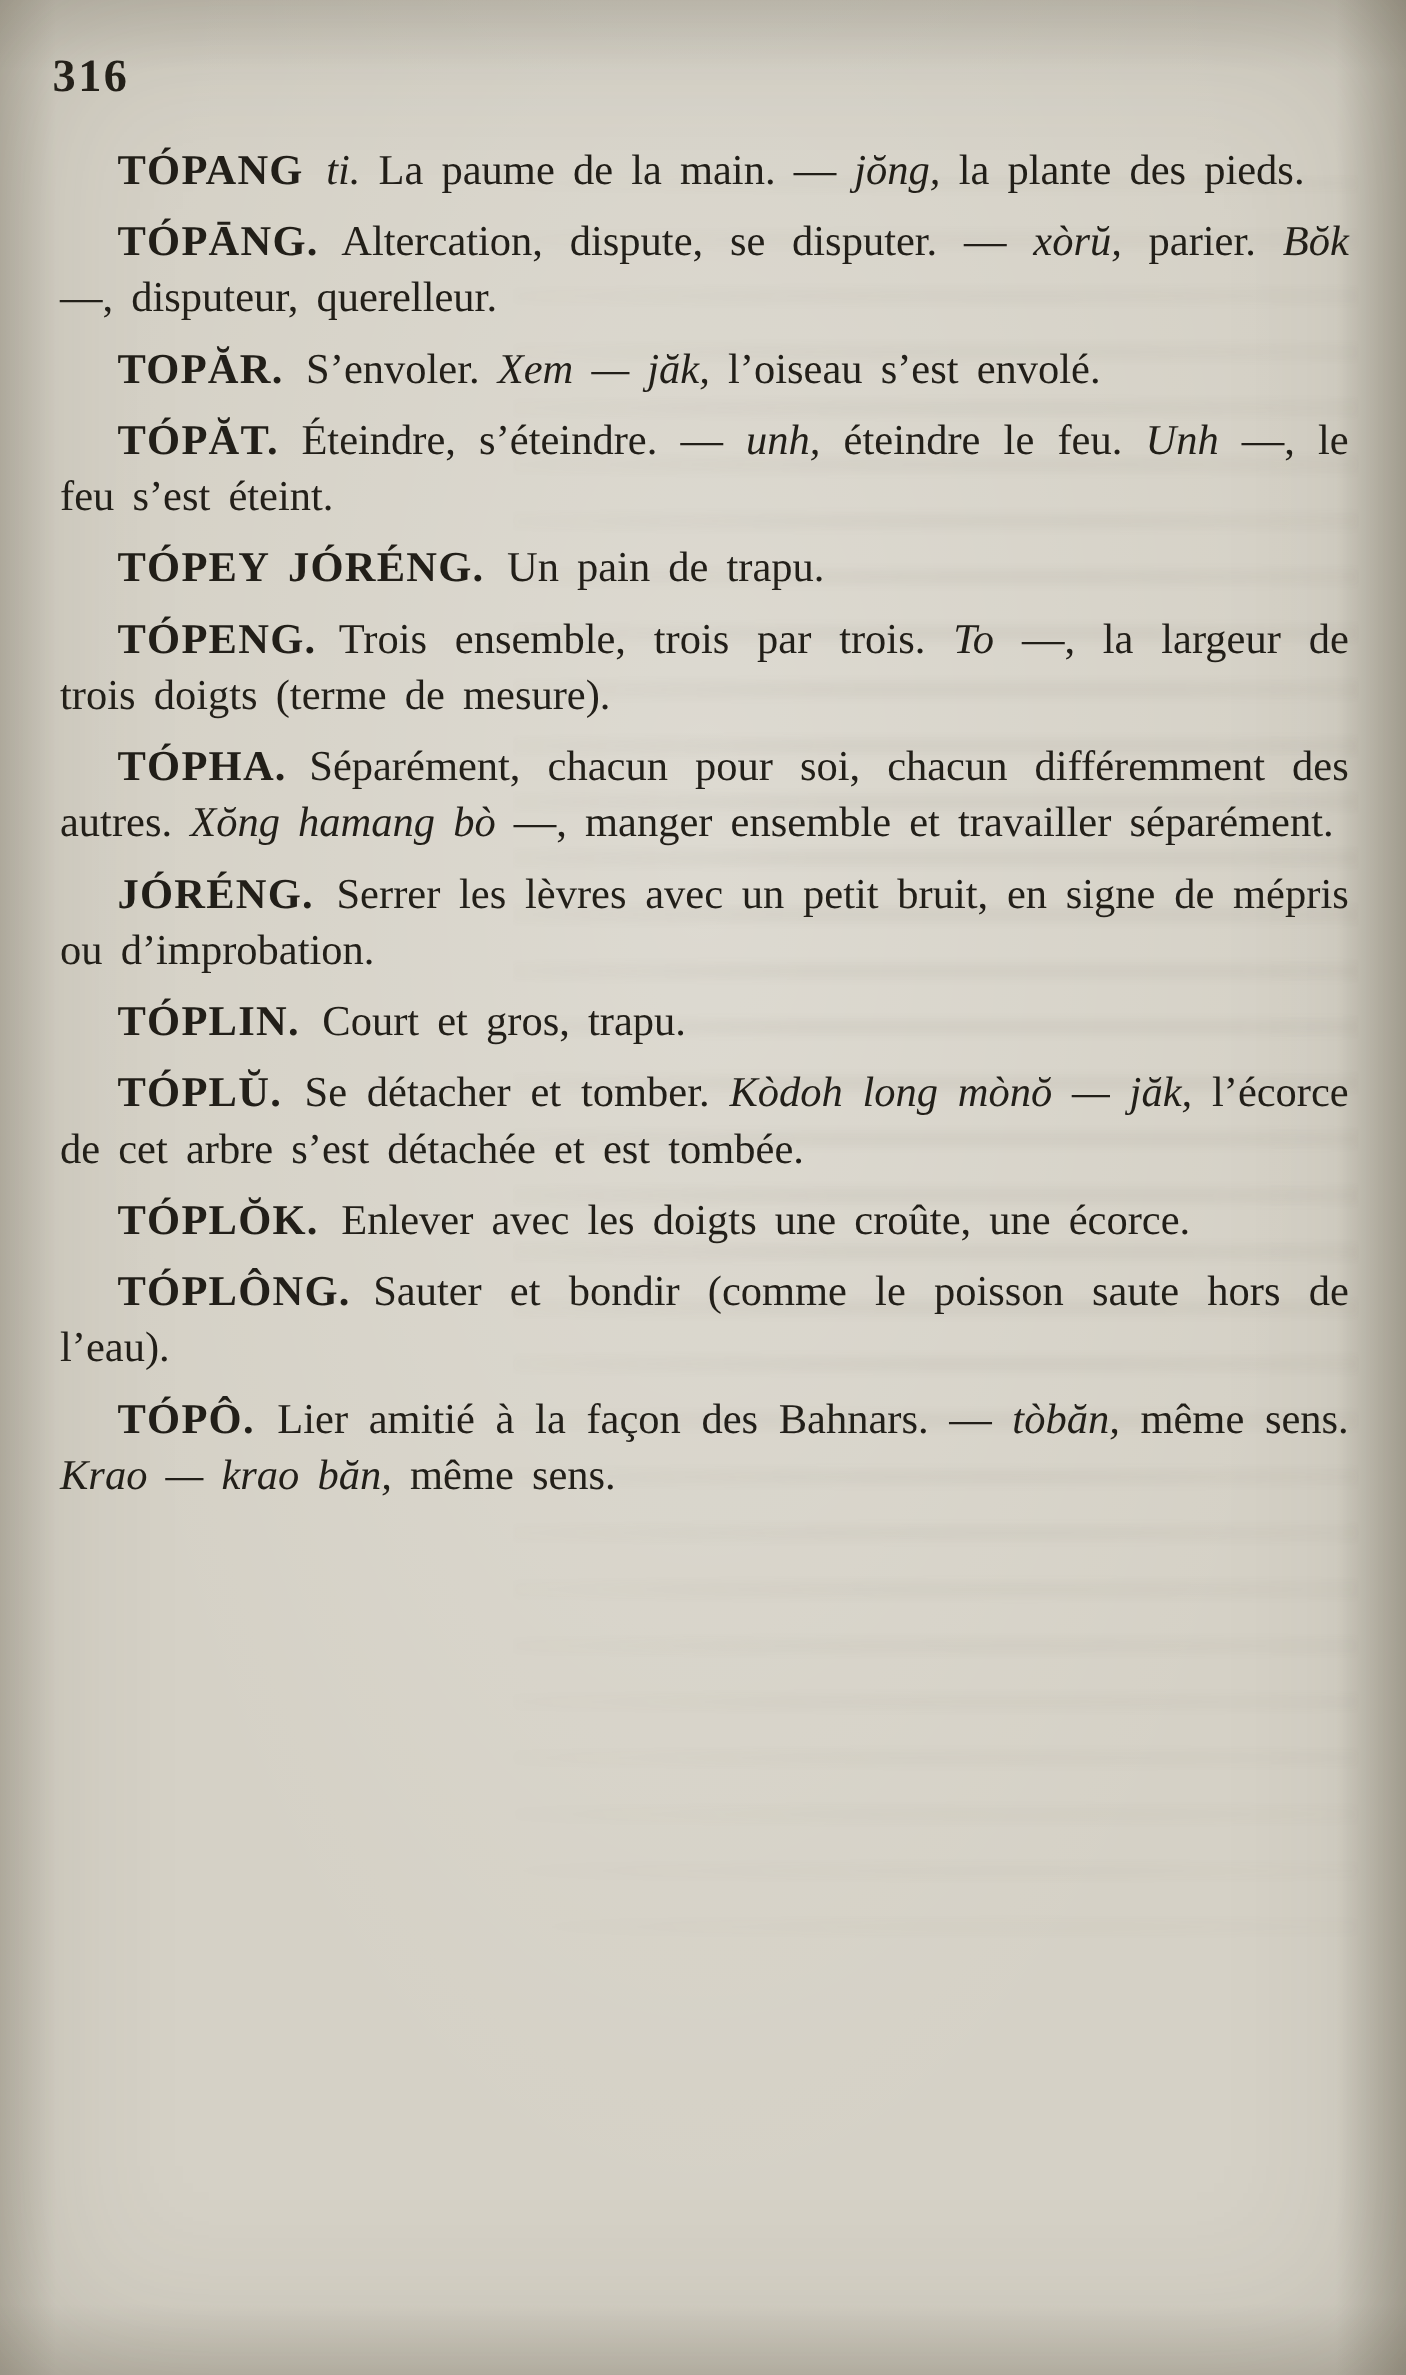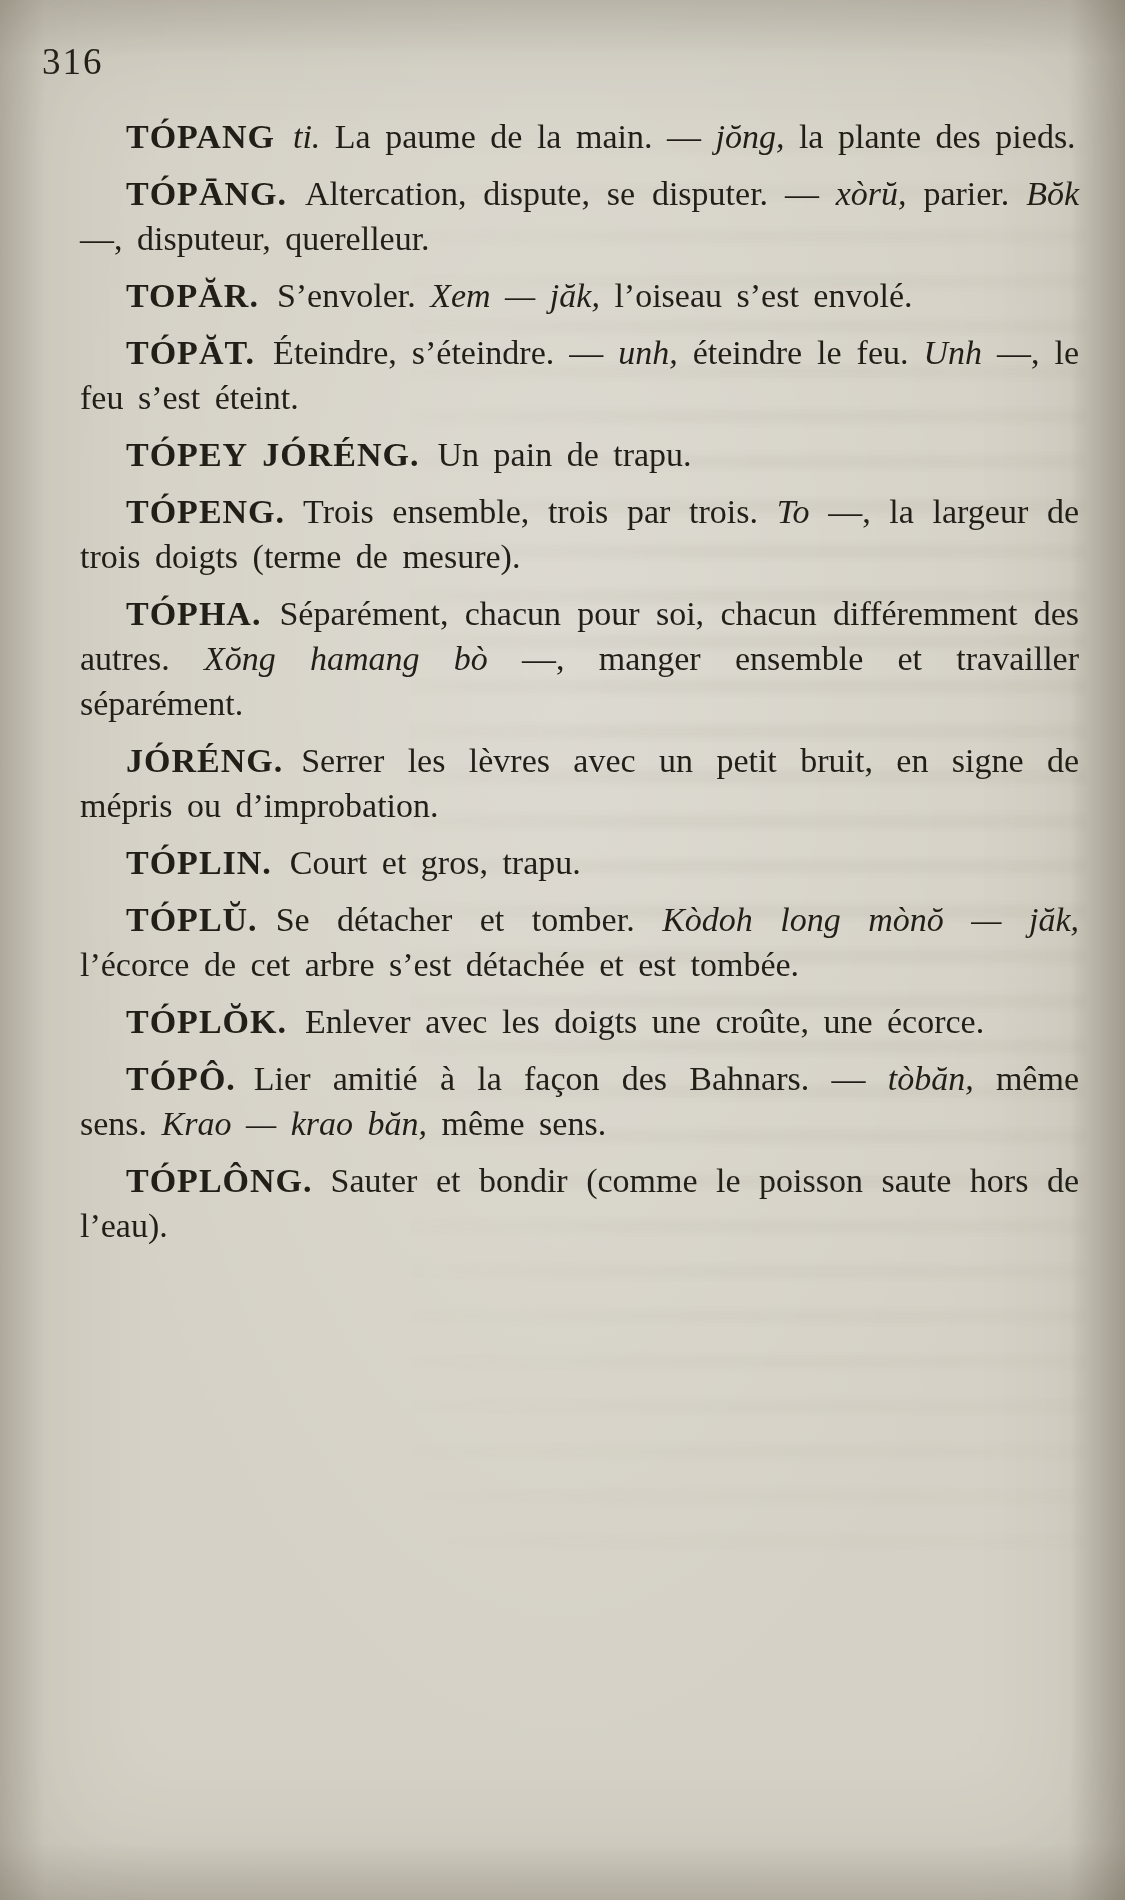--- a/index.html
+++ b/index.html
@@ -55,42 +55,41 @@
     }
     .page-header {
       position: relative;
       height: 78px;
     }
     .page-number {
       position: absolute;
       left: -6px;
       top: 20px;
       font-size: 37px;
-      font-weight: normal;
+      font-weight: bold;
       letter-spacing: 2px;
     }
     .running-title {
       position: absolute;
       left: 0;
       right: 0;
       top: 4px;
       text-align: center;
       font-size: 41px;
       font-weight: bold;
       letter-spacing: 9px;
     }
     .entries {
       position: relative;
       margin-top: 16px;
       font-size: 34px;
       line-height: 45px;
       text-align: justify;
       word-spacing: 6px;
       hyphens: auto;
-      margin-left: 32px;
     }
     .entry {
       margin: 0 0 12px 0;
       text-indent: 46px;
     }
     .headword {
       font-weight: bold;
       letter-spacing: 1px;
       margin-right: 18px;
     }
@@ -114,16 +113,16 @@
       <p class="entry"><span class="headword">TÓPĀNG.</span><span class="roman">Altercation, dispute, se disputer. — </span><span class="italic">xòrŭ,</span><span class="roman"> parier. </span><span class="italic">Bŏk</span><span class="roman"> —, disputeur, querelleur.</span></p>
       <p class="entry"><span class="headword">TOPĂR.</span><span class="roman">S’envoler. </span><span class="italic">Xem — jăk,</span><span class="roman"> l’oiseau s’est envolé.</span></p>
       <p class="entry"><span class="headword">TÓPĂT.</span><span class="roman">Éteindre, s’éteindre. — </span><span class="italic">unh,</span><span class="roman"> éteindre le feu. </span><span class="italic">Unh</span><span class="roman"> —, le feu s’est éteint.</span></p>
       <p class="entry"><span class="headword">TÓPEY JÓRÉNG.</span><span class="roman">Un pain de trapu.</span></p>
       <p class="entry"><span class="headword">TÓPENG.</span><span class="roman">Trois ensemble, trois par trois. </span><span class="italic">To</span><span class="roman"> —, la largeur de trois doigts (terme de mesure).</span></p>
       <p class="entry"><span class="headword">TÓPHA.</span><span class="roman">Séparément, chacun pour soi, chacun différemment des autres. </span><span class="italic">Xŏng hamang bò</span><span class="roman"> —, manger ensemble et travailler séparément.</span></p>
       <p class="entry"><span class="headword">JÓRÉNG.</span><span class="roman">Serrer les lèvres avec un petit bruit, en signe de mépris ou d’improbation.</span></p>
       <p class="entry"><span class="headword">TÓPLIN.</span><span class="roman">Court et gros, trapu.</span></p>
       <p class="entry"><span class="headword">TÓPLŬ.</span><span class="roman">Se détacher et tomber. </span><span class="italic">Kòdoh long mònŏ — jăk,</span><span class="roman"> l’écorce de cet arbre s’est détachée et est tombée.</span></p>
       <p class="entry"><span class="headword">TÓPLŎK.</span><span class="roman">Enlever avec les doigts une croûte, une écorce.</span></p>
+      <p class="entry"><span class="headword">TÓPLÔNG.</span><span class="roman">Sauter et bondir (comme le poisson saute hors de l’eau).</span></p>
       <p class="entry"><span class="headword">TÓPÔ.</span><span class="roman">Lier amitié à la façon des Bahnars. — </span><span class="italic">tòbăn,</span><span class="roman"> même sens. </span><span class="italic">Krao — krao băn,</span><span class="roman"> même sens.</span></p>
-      <p class="entry"><span class="headword">TÓPLÔNG.</span><span class="roman">Sauter et bondir (comme le poisson saute hors de l’eau).</span></p>
     </main>
 </div>
 
 </body></html>

